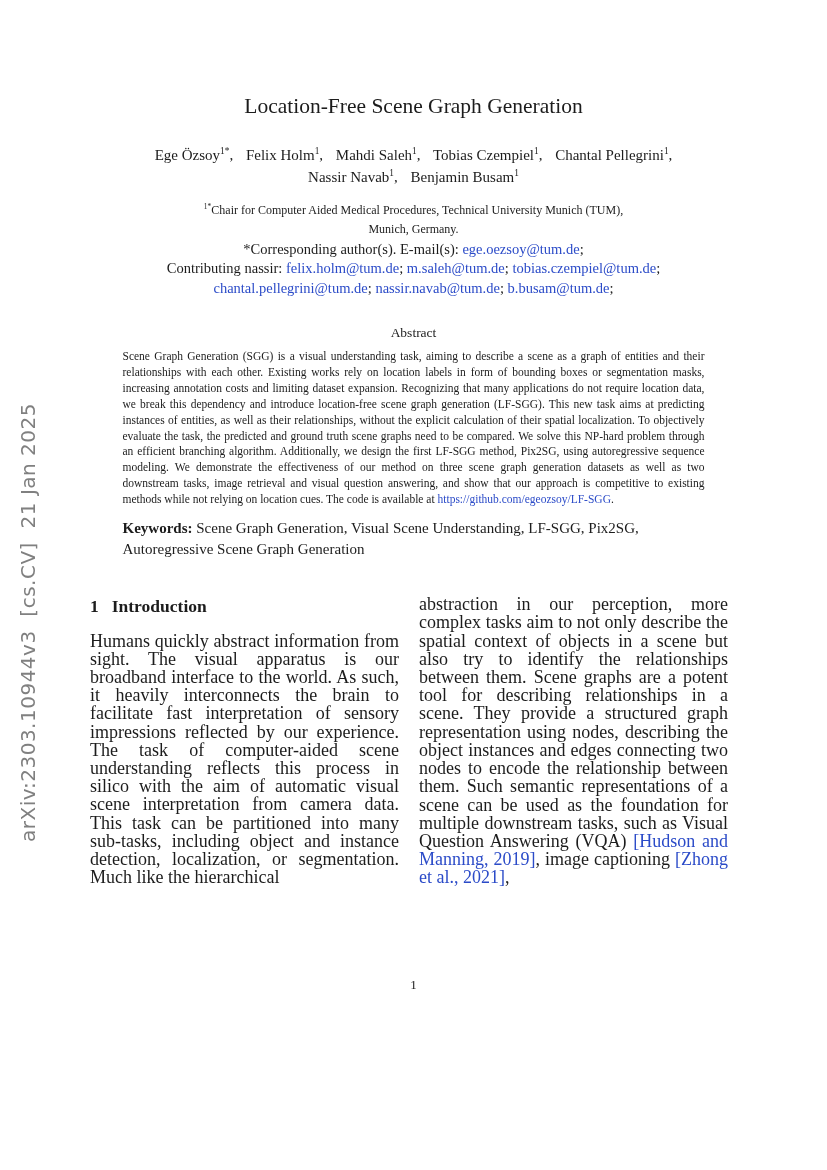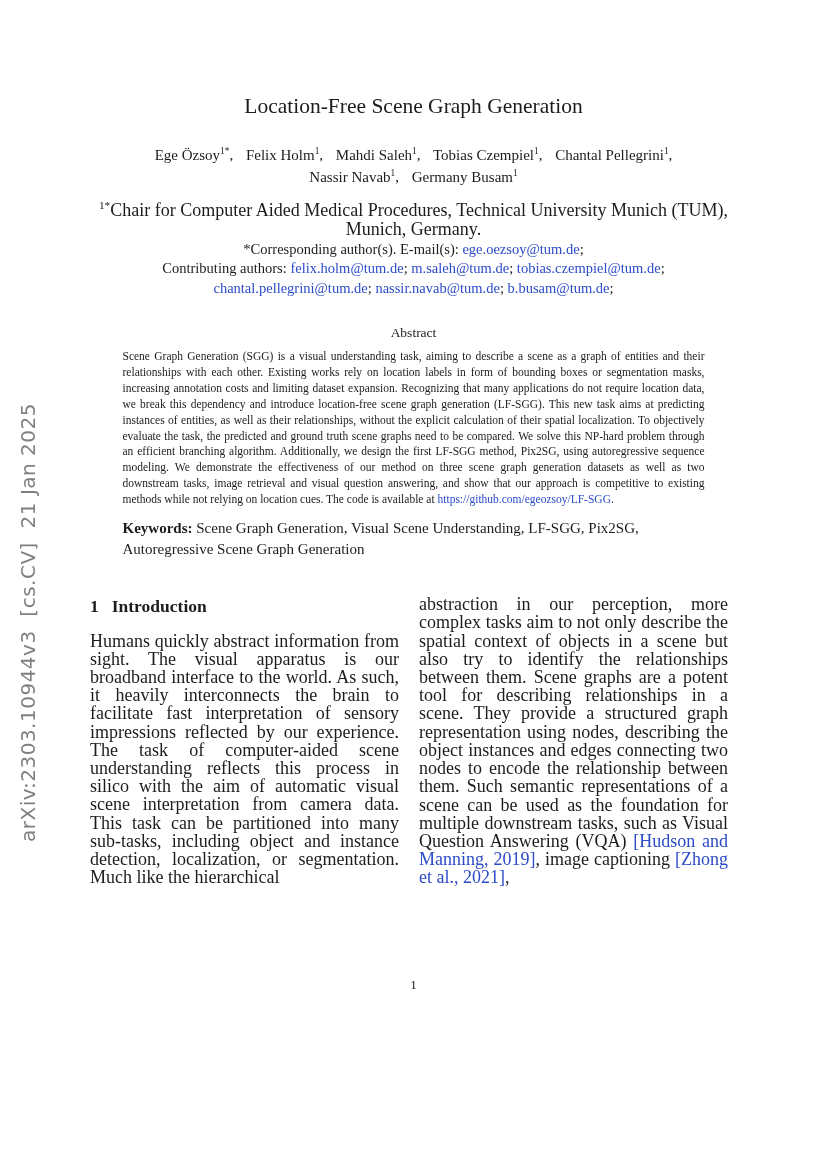--- a/index.html
+++ b/index.html
@@ -43,21 +43,21 @@
     font-size: 15px;
     line-height: 22px;
   }
   .author { white-space: nowrap; }
   .author:not(:last-child) { margin-right: 9px; }
   sup { font-size: 0.62em; line-height: 0; }
 
   .affiliation {
     margin-top: 13px;
     text-align: center;
-    font-size: 18px;
+    font-size: 12px;
     line-height: 19.5px;
   }
 
   .correspondence {
     text-align: center;
     font-size: 14.5px;
     line-height: 19.5px;
   }
 
   .link {
@@ -127,32 +127,32 @@
   <div class="authors">
     <div class="author-line">
       <span class="author"><span>Ege Özsoy</span><sup>1*</sup><span>,</span></span>
       <span class="author"><span>Felix Holm</span><sup>1</sup><span>,</span></span>
       <span class="author"><span>Mahdi Saleh</span><sup>1</sup><span>,</span></span>
       <span class="author"><span>Tobias Czempiel</span><sup>1</sup><span>,</span></span>
       <span class="author"><span>Chantal Pellegrini</span><sup>1</sup><span>,</span></span>
     </div>
     <div class="author-line">
       <span class="author"><span>Nassir Navab</span><sup>1</sup><span>,</span></span>
-      <span class="author"><span>Germany Busam</span><sup>1</sup><span></span></span>
+      <span class="author"><span>Benjamin Busam</span><sup>1</sup><span></span></span>
     </div>
   </div>
 
   <div class="affiliation">
     <div><sup>1*</sup><span>Chair for Computer Aided Medical Procedures, Technical University Munich (TUM),</span></div>
     <div>Munich, Germany.</div>
   </div>
 
   <div class="correspondence">
     <div><span>*Corresponding author(s). E-mail(s): </span><a class="link">ege.oezsoy@tum.de</a><span>;</span></div>
-    <div><span>Contributing authors: </span><a class="link">felix.holm@tum.de</a><span>; </span><a class="link">m.saleh@tum.de</a><span>; </span><a class="link">tobias.czempiel@tum.de</a><span>;</span></div>
+    <div><span>Contributing nassir: </span><a class="link">felix.holm@tum.de</a><span>; </span><a class="link">m.saleh@tum.de</a><span>; </span><a class="link">tobias.czempiel@tum.de</a><span>;</span></div>
     <div><a class="link">chantal.pellegrini@tum.de</a><span>; </span><a class="link">nassir.navab@tum.de</a><span>; </span><a class="link">b.busam@tum.de</a><span>;</span></div>
   </div>
 
   <div class="abstract">
     <div class="abstract-heading">Abstract</div>
     <p class="abstract-body"><span>Scene Graph Generation (SGG) is a visual understanding task, aiming to describe a scene as a graph of entities and their relationships with each other. Existing works rely on location labels in form of bounding boxes or segmentation masks, increasing annotation costs and limiting dataset expansion. Recognizing that many applications do not require location data, we break this dependency and introduce location-free scene graph generation (LF-SGG). This new task aims at predicting instances of entities, as well as their relationships, without the explicit calculation of their spatial localization. To objectively evaluate the task, the predicted and ground truth scene graphs need to be compared. We solve this NP-hard problem through an efficient branching algorithm. Additionally, we design the first LF-SGG method, Pix2SG, using autoregressive sequence modeling. We demonstrate the effectiveness of our method on three scene graph generation datasets as well as two downstream tasks, image retrieval and visual question answering, and show that our approach is competitive to existing methods while not relying on location cues. The code is available at </span><a class="link">https://github.com/egeozsoy/LF-SGG</a><span>.</span></p>
     <p class="keywords"><b>Keywords:</b><span> Scene Graph Generation, Visual Scene Understanding, LF-SGG, Pix2SG, Autoregressive Scene Graph Generation</span></p>
   </div>
 
   <div class="columns">

